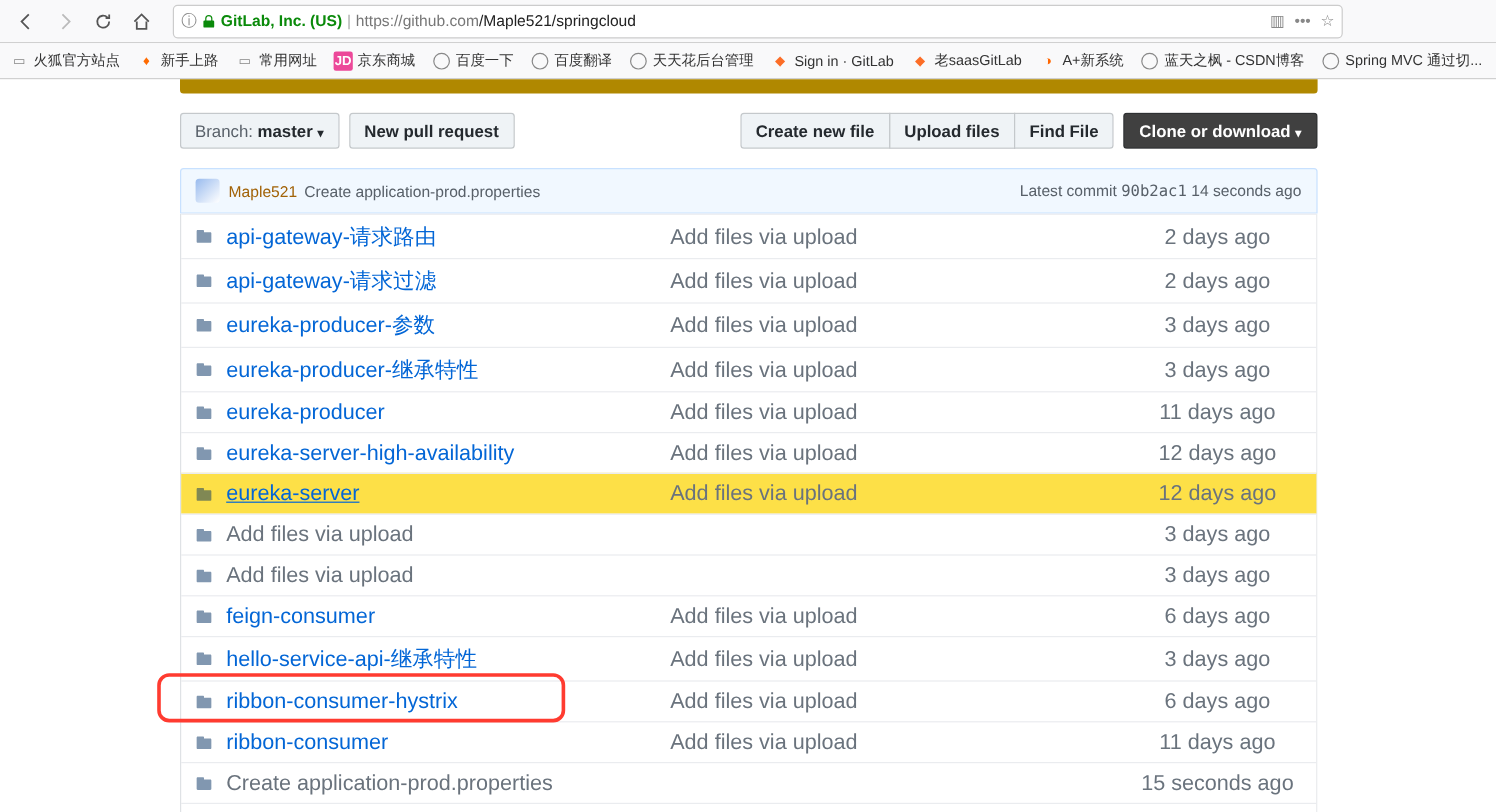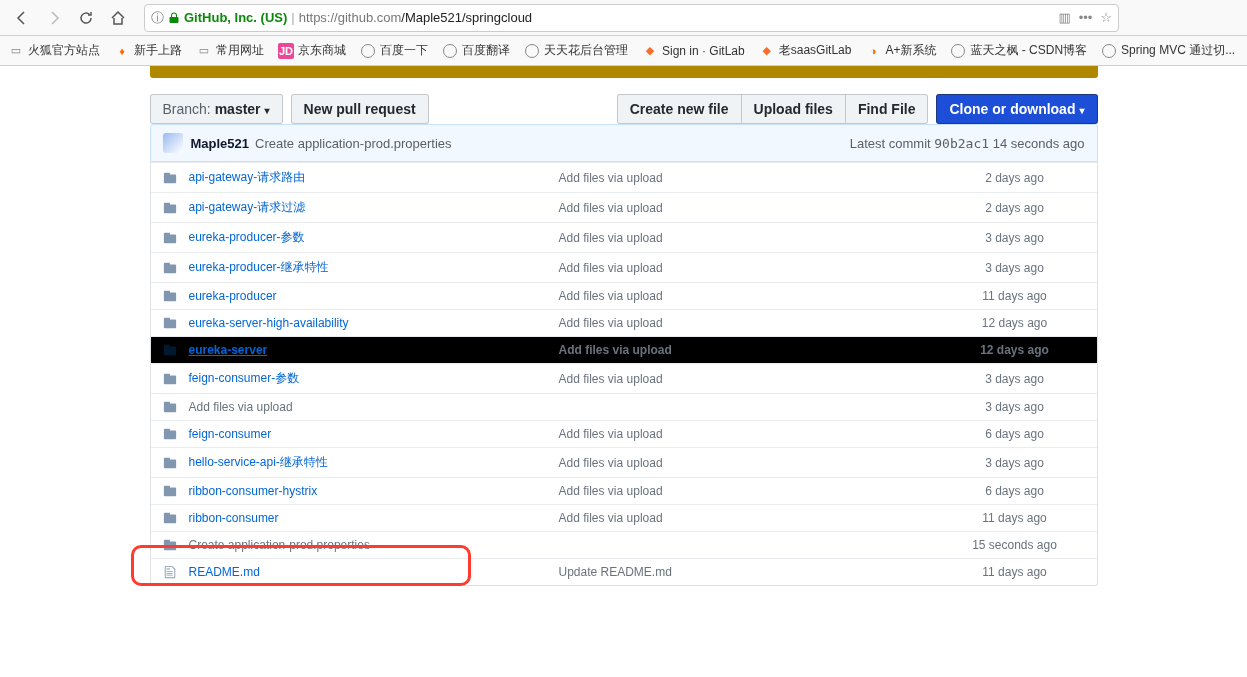--- a/index.html
+++ b/index.html
@@ -18,40 +18,40 @@
 .bookmarks { height: 30px; display: flex; align-items: center; padding: 0 8px; gap: 14px; border-bottom: 1px solid #d0d0d0; background: #f9f9fa; font-size: 12px; color: #333; }
 .bm-item { display: flex; align-items: center; gap: 4px; white-space: nowrap; cursor: pointer; }
 .bm-icon { width: 16px; height: 16px; display: inline-flex; align-items: center; justify-content: center; font-size: 11px; color: #888; }
 .bm-jd { background: #ec4899; color: #fff; font-weight: bold; border-radius: 2px; }
 .bm-globe { width: 14px; height: 14px; border: 1.5px solid #888; border-radius: 50%; position: relative; }
 .bm-gitlab { color: #fc6d26; }
 
 .content { max-width: 980px; margin: 0 auto; padding: 0 16px; }
 .warning-bar { height: 12px; background: #b08800; margin-bottom: 16px; border-radius: 0 0 3px 3px; }
 
-.file-nav { display: flex; align-items: center; gap: 8px; justify-content: flex-end; }
+.file-nav { display: flex; align-items: center; margin-bottom: 16px; gap: 8px; justify-content: flex-end; }
 .btn { padding: 6px 12px; border: 1px solid rgba(27,31,35,.2); border-radius: 3px; background: #eff3f6; font-size: 14px; font-weight: 600; cursor: pointer; color: #24292e; }
-.btn-green { background: #1d4ed8; color: #fff; border-color: rgba(27,31,35,.5); }
+.btn-green { background: #404040; color: #fff; border-color: rgba(27,31,35,.5); }
 .btn .caret { margin-left: 4px; font-size: 10px; }
 .file-nav-right { margin-left: auto; display: flex; gap: 0; padding-left: 44px; }
 .btn-group { display: flex; }
 .btn-group .btn { border-radius: 0; margin-left: -1px; }
 .btn-group .btn:first-child { border-radius: 3px 0 0 3px; margin-left: 0; }
 .btn-group .btn:last-child { border-radius: 0 3px 3px 0; }
 
 .commit-tease { background: #f1f8ff; border: 1px solid #c8e1ff; border-radius: 3px 3px 0 0; padding: 8px 12px; display: flex; align-items: center; font-size: 13px; color: #586069; }
-.commit-tease .author { font-weight: 700; color: #0f172a; margin-right: 6px; }
+.commit-tease .author { font-weight: 400; color: #a16207; margin-right: 6px; }
 .commit-tease .msg { color: #586069; }
 .commit-tease-right { margin-left: auto; }
 .commit-tease .sha { font-family: SFMono-Regular, Consolas, monospace; color: #586069; text-align: center; }
 .avatar-sm { width: 20px; height: 20px; border-radius: 3px; margin-right: 8px; background: linear-gradient(135deg,#9be,#fff); display:inline-block; }
 
 .file-table { border: 1px solid #dfe2e5; border-top: none; border-radius: 0 0 3px 3px; }
-.file-row { display: flex; align-items: center; padding: 6px 12px; border-top: 1px solid #eaecef; font-size: 12px; }
-.file-row.highlighted { background: #000000; font-weight: bold; }
+.file-row { display: flex; align-items: center; padding: 6px 12px; border-top: 1px solid #eaecef; font-size: 18px; }
+.file-row.highlighted { background: #fde047; }
 .file-icon { width: 16px; margin-right: 10px; color: rgba(3,47,98,.5); flex-shrink: 0; }
 .file-name { width: 370px; }
 .file-name a { color: #0366d6; text-decoration: none; }
 .file-name .muted { color: #6a737d; }
 .file-msg { flex: 1; color: #6a737d; }
 .file-age { color: #6a737d; text-align: center; width: 140px; }
 .row-outline { position: absolute; border: 3px solid #ff3b30; border-radius: 10px; pointer-events: none; }
 .row-wrap { position: relative; }
 
 svg { display: block; }
@@ -83,21 +83,21 @@
         <path d="M4 8v6h8V8"></path>
       </svg>
     </div>
   <div class="url-bar">
     <span style="color:#888">ⓘ</span>
     <span class="lock-icon">
       <svg width="12" height="12" viewBox="0 0 12 12" fill="currentColor">
           <path d="M3 5V3.5a3 3 0 016 0V5h.5a1 1 0 011 1v4a1 1 0 01-1 1h-7a1 1 0 01-1-1V6a1 1 0 011-1H3zm1 0h4V3.5a2 2 0 00-4 0V5z"></path>
         </svg>
     </span>
-    <span class="url-identity">GitHub, Inc. (US)</span>
+    <span class="url-identity">GitLab, Inc. (US)</span>
     <span class="url-divider">|</span>
     <span class="url-rest"><span>https://github.com</span><span style="color:#222">/Maple521/springcloud</span></span>
     <div class="url-icons">
       <span>▥</span>
       <span>•••</span>
       <span>☆</span>
     </div>
   </div>
 </div>
 
@@ -261,21 +261,20 @@
         <span class="file-name"><a href="#" class="underlined">eureka-server</a></span>
         <span class="file-msg">Add files via upload</span>
         <span class="file-age">12 days ago</span>
       </div>
       <div class="file-row">
         <span class="file-icon">
           <svg width="14" height="14" viewBox="0 0 14 16" fill="currentColor">
             <path d="M13 4H7V3c0-.66-.31-1-1-1H1c-.55 0-1 .45-1 1v10c0 .55.45 1 1 1h12c.55 0 1-.45 1-1V5c0-.55-.45-1-1-1z"></path>
           </svg>
         </span>
-        <span class="file-name"><a href="#" class="">feign-consumer-参数</a></span>
         <span class="file-msg">Add files via upload</span>
         <span class="file-age">3 days ago</span>
       </div>
       <div class="file-row">
         <span class="file-icon">
           <svg width="14" height="14" viewBox="0 0 14 16" fill="currentColor">
             <path d="M13 4H7V3c0-.66-.31-1-1-1H1c-.55 0-1 .45-1 1v10c0 .55.45 1 1 1h12c.55 0 1-.45 1-1V5c0-.55-.45-1-1-1z"></path>
           </svg>
         </span>
         <span class="file-msg">Add files via upload</span>

